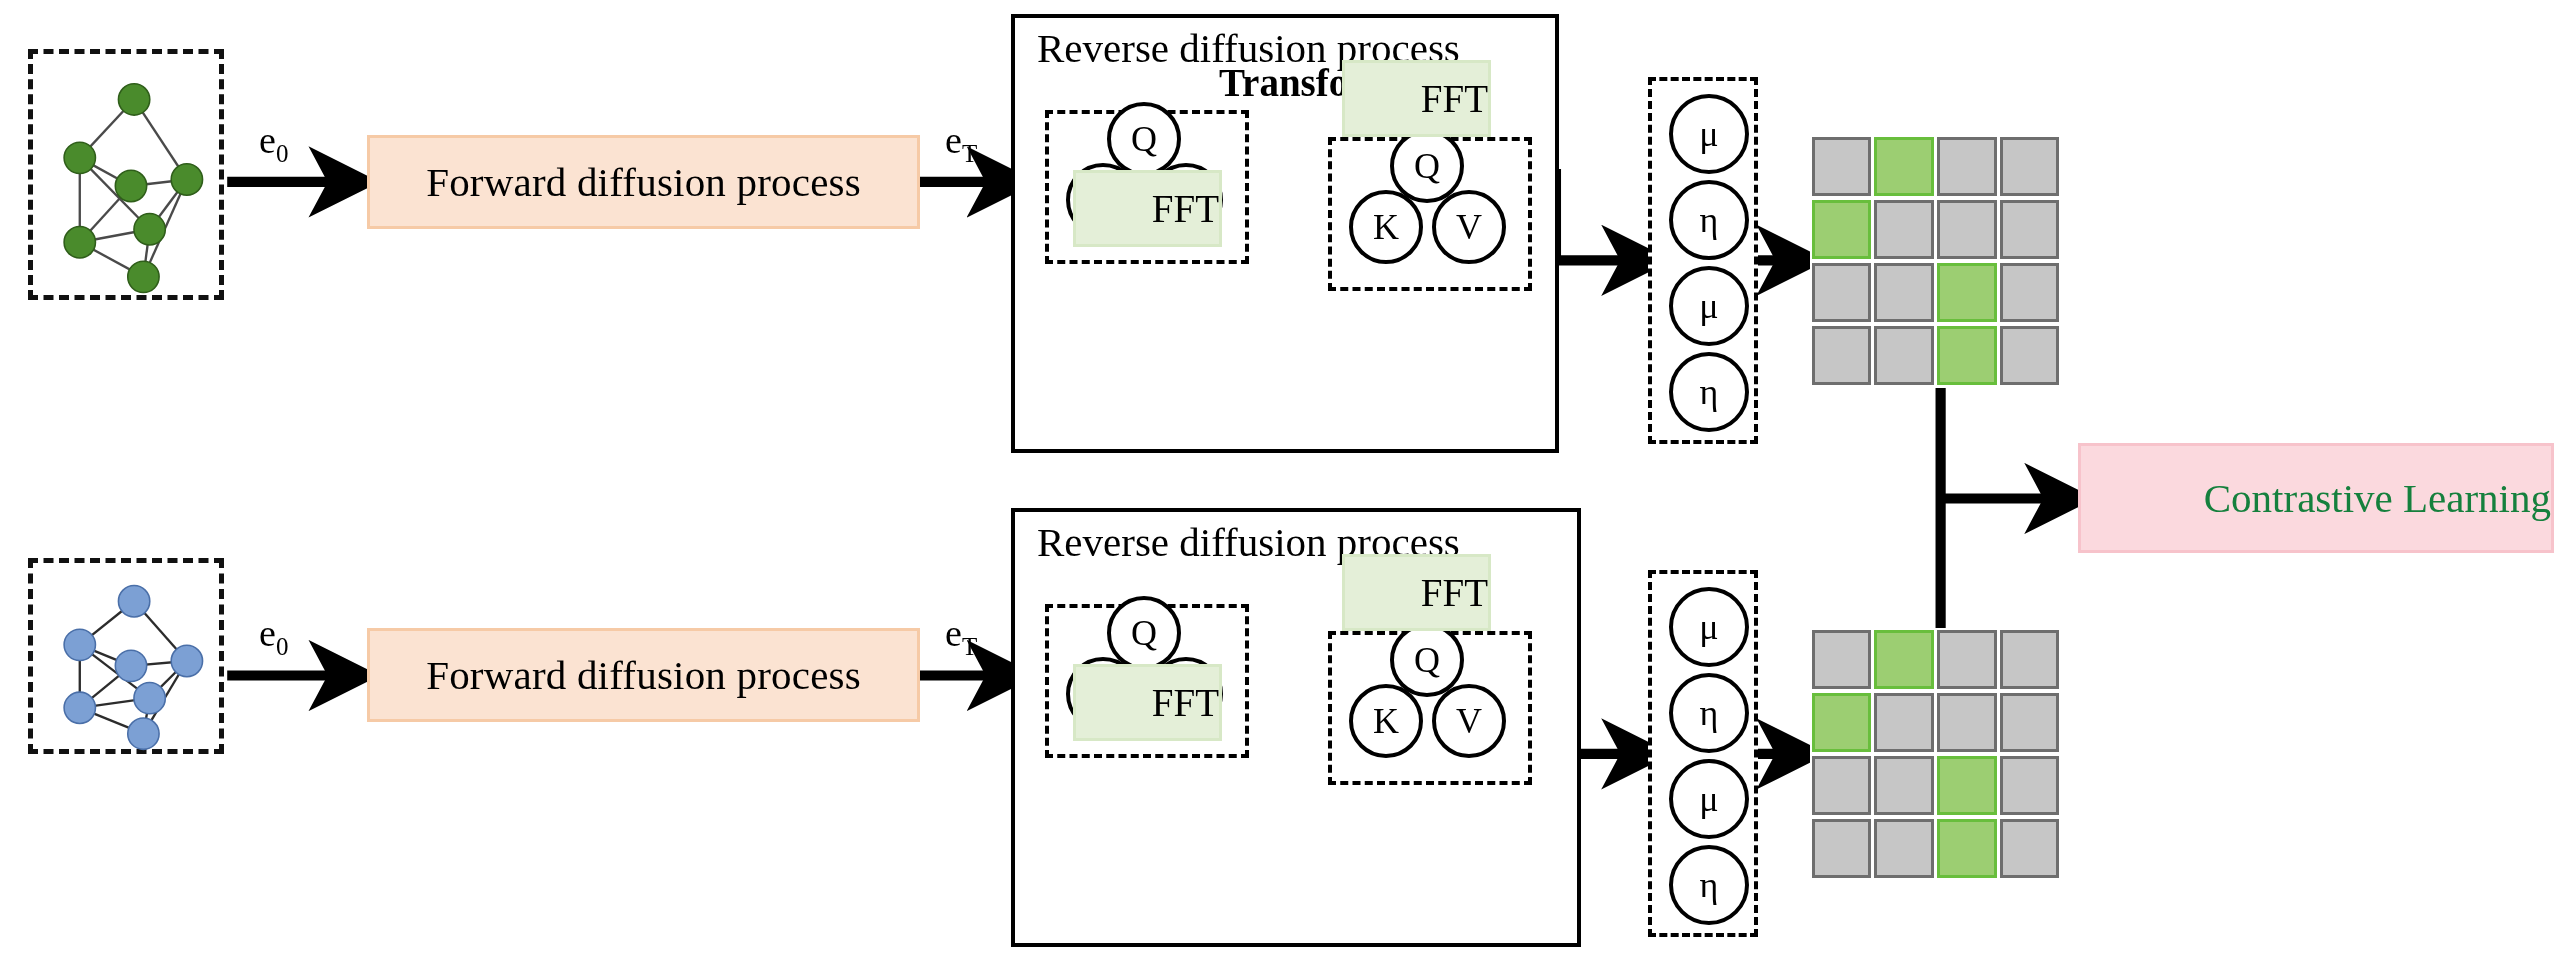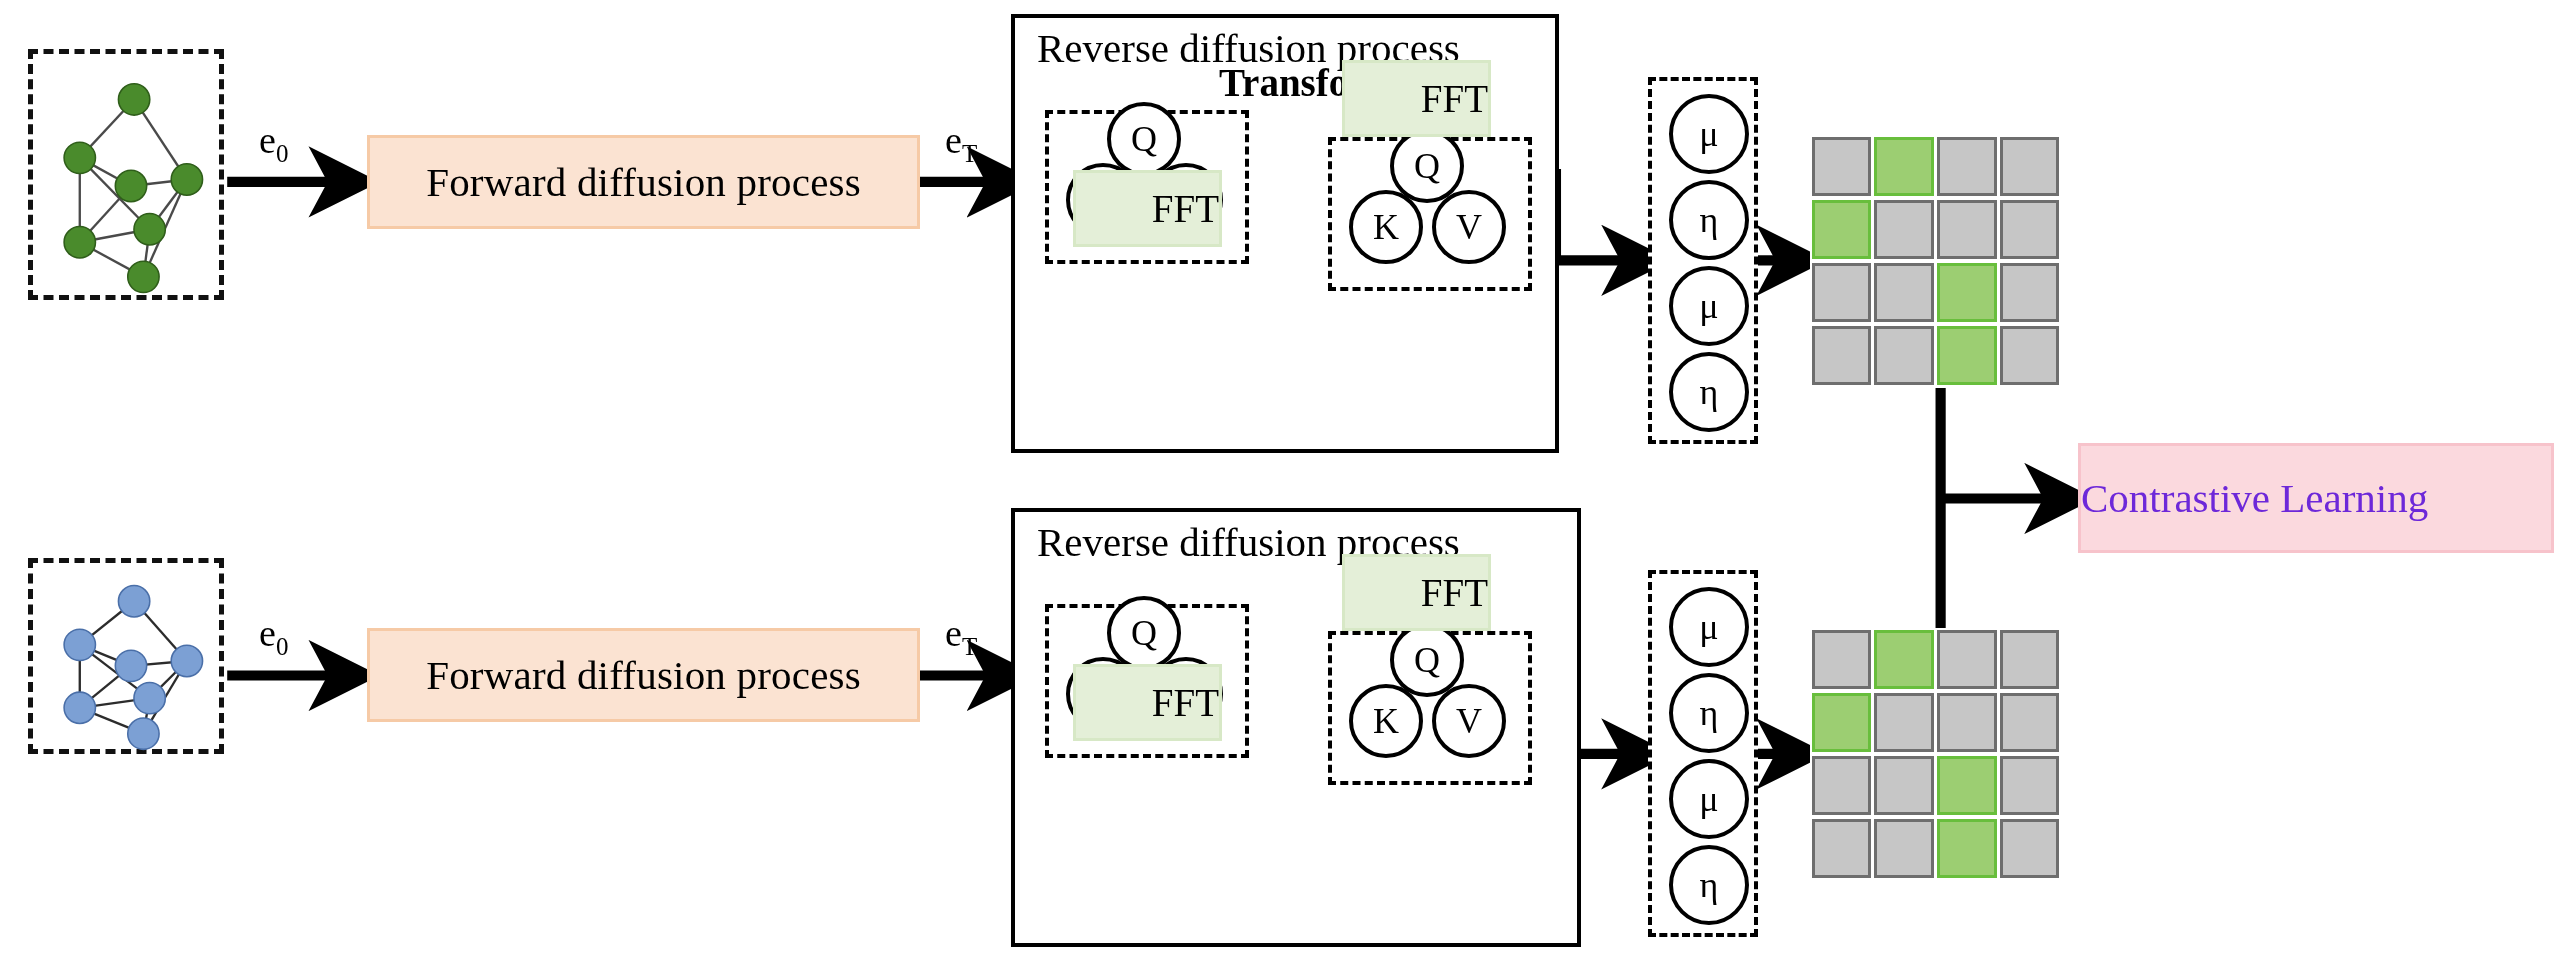--- a/index.html
+++ b/index.html
@@ -37,22 +37,22 @@
   .circ{
     position:absolute;border:4.7px solid #000;border-radius:50%;
     display:flex;align-items:center;justify-content:center;
     background:#fff;font-size:36px;color:#000;line-height:1;
   }
   .mu-box{
     border:4.7px dashed #000;box-sizing:border-box;background:#fff;position:absolute;
   }
   .contrast-box{
     background:#FBD9DE;border:3.1px solid #F7C3CB;box-sizing:border-box;
-    display:flex;align-items:center;justify-content:flex-start;
-    font-size:41px;color:#6d28d9;
+    display:flex;align-items:center;justify-content:flex-end;
+    font-size:41px;color:#15803d;
   }
 
   
   .heat{
     position:absolute;display:grid;
     grid-template-columns:repeat(4,1fr);grid-template-rows:repeat(4,1fr);
     gap:3.1px;background:#ffffff;padding:1.6px;box-sizing:border-box;
   }
   .cell{box-sizing:border-box;}
   .cell.g{background:#C6C6C6;border:3.1px solid #6E6E6E;}

